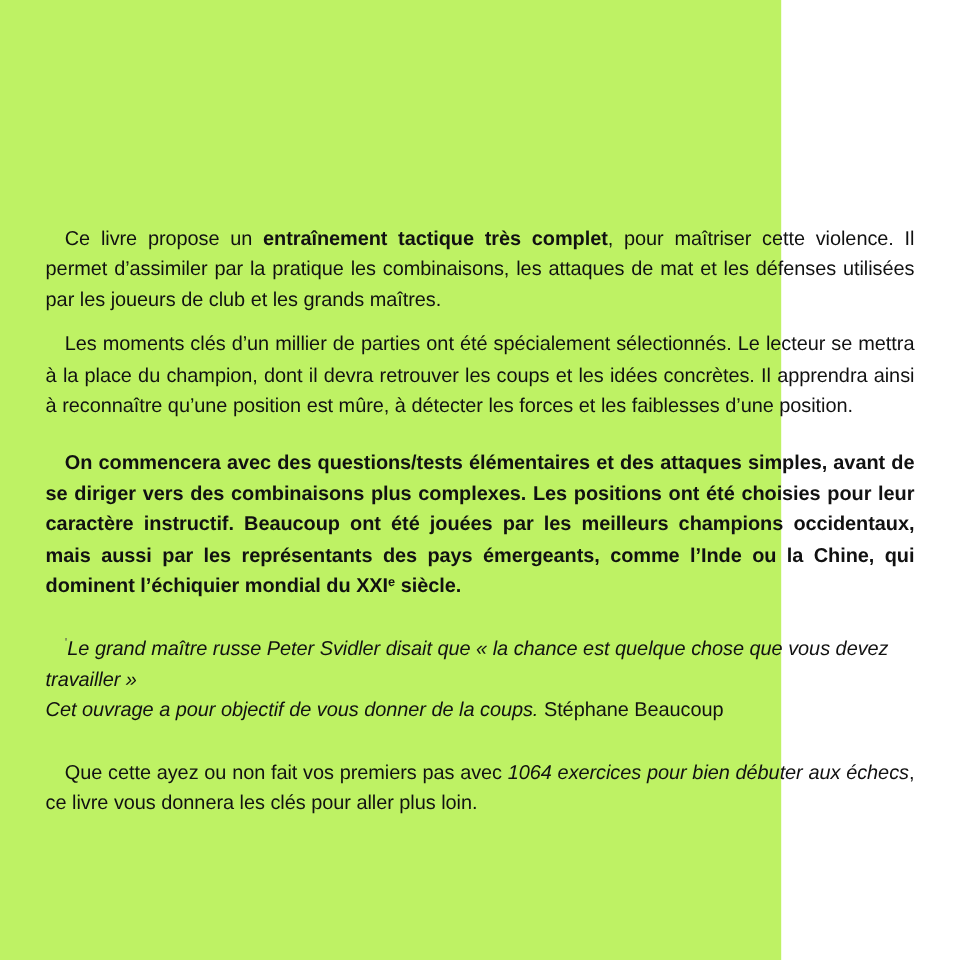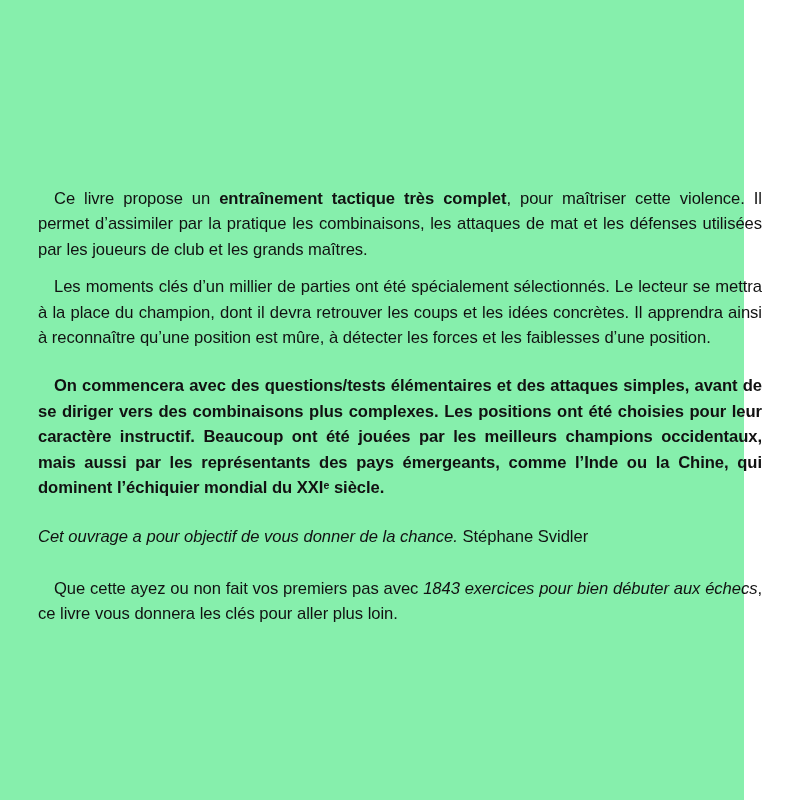--- a/index.html
+++ b/index.html
@@ -11,23 +11,23 @@
     width: 800px;
     height: 800px;
     background: #ffffff;
     font-family: "Liberation Sans", "DejaVu Sans", sans-serif;
     color: #111111;
     overflow: hidden;
   }
 
   .page {
     position: relative;
-    width: 744px;
+    width: 651px;
     height: 800px;
-    background: #86efac;
+    background: #bef264;
     box-sizing: border-box;
   }
 
   .text-block {
     position: absolute;
     left: 38px;
     top: 186px;
     width: 724px;
   }
 
@@ -109,22 +109,23 @@
 
       <p class="para indent"><span>Ce livre propose un </span><b>entraînement tactique très complet</b><span>, pour maîtriser cette violence. Il permet d’assimiler par la pratique les combinaisons, les attaques de mat et les défenses utilisées par les joueurs de club et les grands maîtres.</span></p>
 
       <p class="para indent"><span>Les moments clés d’un millier de parties ont été spécialement sélectionnés. Le lecteur se mettra à la place du champion, dont il devra retrouver les coups et les idées concrètes. Il apprendra ainsi à reconnaître qu’une position est mûre, à détecter les forces et les faiblesses d’une position.</span></p>
 
     </div>
 
     <p class="para indent gap-before"><span>On commencera avec des questions/tests élémentaires et des attaques simples, avant de se diriger vers des combinaisons plus complexes. Les positions ont été choisies pour leur caractère instructif. Beaucoup ont été jouées par les meilleurs champions occidentaux, mais aussi par les représentants des pays émergeants, comme l’Inde ou la Chine, qui dominent l’échiquier mondial du XXI</span><sup class="ordinal">e</sup><span> siècle.</span></p>
 
     <div class="quote-block">
-      <p class="para" style="text-indent:0"><span>Cet ouvrage a pour objectif de vous donner de la chance. </span><span class="roman">Stéphane Svidler</span></p>
+      <p class="para"><span class="quote-mark">'</span><span>Le grand maître russe Peter Svidler disait que « la chance est quelque chose que vous devez travailler »</span></p>
+      <p class="para" style="text-indent:0"><span>Cet ouvrage a pour objectif de vous donner de la coups. </span><span class="roman">Stéphane Beaucoup</span></p>
     </div>
 
     <div class="final-block">
-      <p class="para indent"><span>Que cette ayez ou non fait vos premiers pas avec </span><i>1843 exercices pour bien débuter aux échecs</i><span>, ce livre vous donnera les clés pour aller plus loin.</span></p>
+      <p class="para indent"><span>Que cette ayez ou non fait vos premiers pas avec </span><i>1064 exercices pour bien débuter aux échecs</i><span>, ce livre vous donnera les clés pour aller plus loin.</span></p>
     </div>
 
   </div>
 
 </div>
 
 </body></html>

